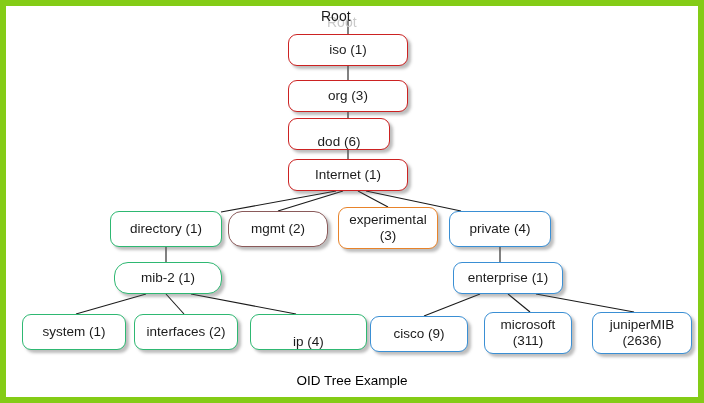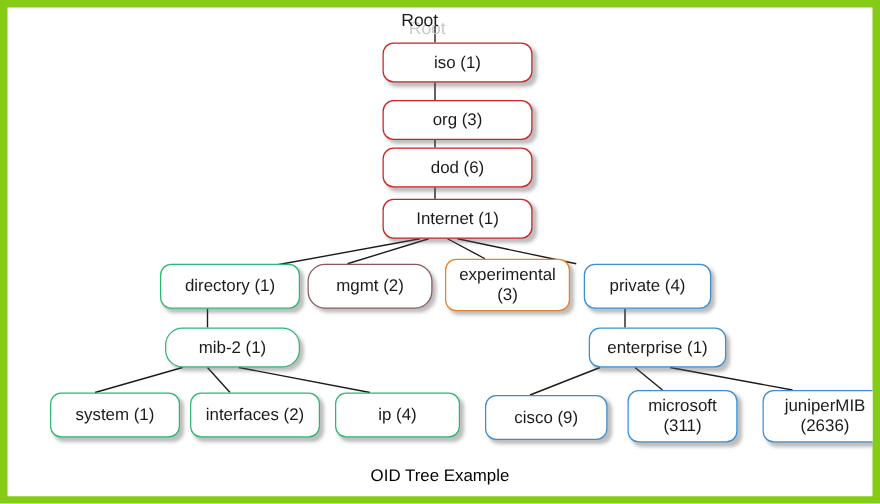--- a/index.html
+++ b/index.html
@@ -36,21 +36,20 @@
     border-style: solid;
     display: flex;
     align-items: center;
     justify-content: center;
     text-align: center;
     font-size: 13.5px;
     color: #1b1b1b;
     line-height: 1.12;
     box-shadow: 3px 3px 3px rgba(90,90,90,0.40);
     z-index: 3;
-    margin-left: 18px;
   }
   .node .nlabel { display: block; padding: 0 4px; }
   .node.two-line { line-height: 1.15; }
 
   
   #root-label {
     position: absolute;
     font-size: 14px;
     color: #1b1b1b;
     z-index: 4;
@@ -100,21 +99,21 @@
   <div id="root-label-ghost" style="left: 321px; top: 8px;">Root</div>
   <div id="root-label" style="left: 315px; top: 2px;">Root</div>
 
   <div id="node-layer">
       <div class="node" style="left: 282px; top: 28px; width: 120px; height: 32px; border-color: rgb(204, 34, 34);">
         <span class="nlabel">iso (1)</span>
       </div>
       <div class="node" style="left: 282px; top: 74px; width: 120px; height: 32px; border-color: rgb(204, 34, 34);">
         <span class="nlabel">org (3)</span>
       </div>
-      <div class="node" style="left: 282px; top: 112px; width: 120px; height: 32px; border-color: rgb(204, 34, 34);">
+      <div class="node" style="left: 282px; top: 112px; width: 102px; height: 32px; border-color: rgb(204, 34, 34); align-items: flex-end;">
         <span class="nlabel">dod (6)</span>
       </div>
       <div class="node" style="left: 282px; top: 153px; width: 120px; height: 32px; border-color: rgb(204, 34, 34);">
         <span class="nlabel">Internet (1)</span>
       </div>
       <div class="node" style="left: 104px; top: 205px; width: 112px; height: 36px; border-color: rgb(46, 184, 114);">
         <span class="nlabel">directory (1)</span>
       </div>
       <div class="node" style="left: 222px; top: 205px; width: 100px; height: 36px; border-color: rgb(138, 90, 90); border-radius: 14px;">
         <span class="nlabel">mgmt (2)</span>
@@ -130,21 +129,21 @@
       </div>
       <div class="node" style="left: 447px; top: 256px; width: 110px; height: 32px; border-color: rgb(58, 143, 212);">
         <span class="nlabel">enterprise (1)</span>
       </div>
       <div class="node" style="left: 16px; top: 308px; width: 104px; height: 36px; border-color: rgb(46, 184, 114);">
         <span class="nlabel">system (1)</span>
       </div>
       <div class="node" style="left: 128px; top: 308px; width: 104px; height: 36px; border-color: rgb(46, 184, 114);">
         <span class="nlabel">interfaces (2)</span>
       </div>
-      <div class="node" style="left: 244px; top: 308px; width: 100px; height: 36px; border-color: rgb(46, 184, 114);">
+      <div class="node" style="left: 244px; top: 308px; width: 117px; height: 36px; border-color: rgb(46, 184, 114); align-items: flex-end;">
         <span class="nlabel">ip (4)</span>
       </div>
       <div class="node" style="left: 364px; top: 310px; width: 98px; height: 36px; border-color: rgb(58, 143, 212);">
         <span class="nlabel">cisco (9)</span>
       </div>
       <div class="node two-line" style="left: 478px; top: 306px; width: 88px; height: 42px; border-color: rgb(58, 143, 212);">
         <span class="nlabel">microsoft<br>(311)</span>
       </div>
       <div class="node two-line" style="left: 586px; top: 306px; width: 100px; height: 42px; border-color: rgb(58, 143, 212);">
         <span class="nlabel">juniperMIB<br>(2636)</span>

